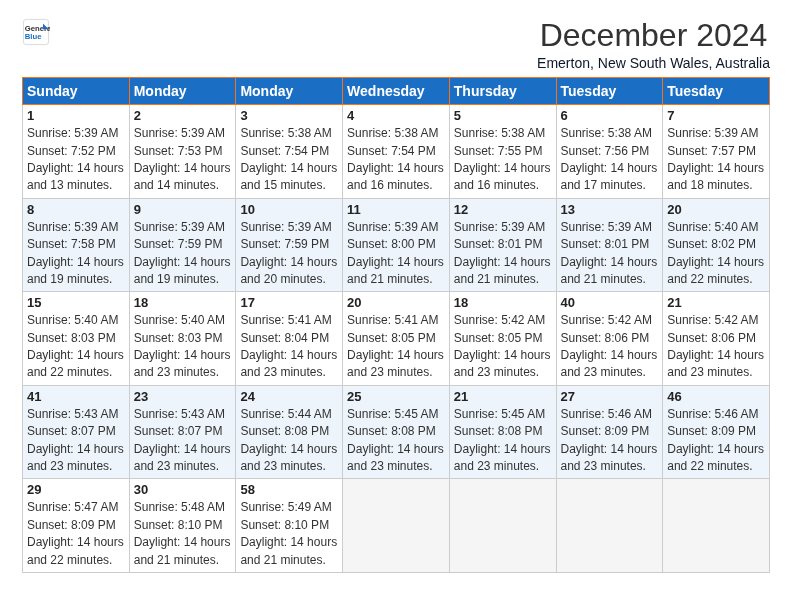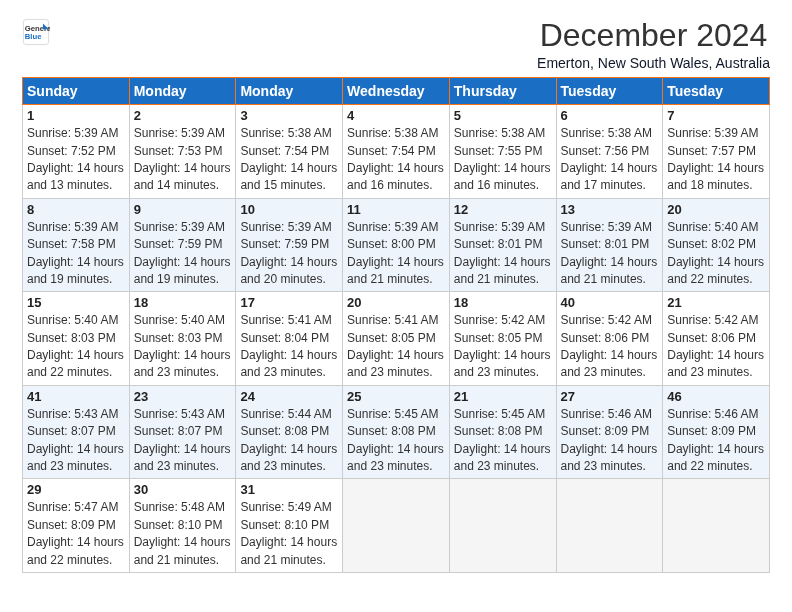--- a/index.html
+++ b/index.html
@@ -242,21 +242,21 @@
         <tr>
           <td>
             <span class="day-num">29</span>
         <div class="day-info">Sunrise: 5:47 AM<br>Sunset: 8:09 PM<br>Daylight: 14 hours <br>and 22 minutes.</div>
           </td>
           <td>
             <span class="day-num">30</span>
         <div class="day-info">Sunrise: 5:48 AM<br>Sunset: 8:10 PM<br>Daylight: 14 hours <br>and 21 minutes.</div>
           </td>
           <td>
-            <span class="day-num">31</span>
+            <span class="day-num">58</span>
         <div class="day-info">Sunrise: 5:49 AM<br>Sunset: 8:10 PM<br>Daylight: 14 hours <br>and 21 minutes.</div>
           </td>
           <td class="empty"></td>
           <td class="empty"></td>
           <td class="empty"></td>
           <td class="empty"></td>
         </tr>
       </tbody>
   </table>
 </div>

